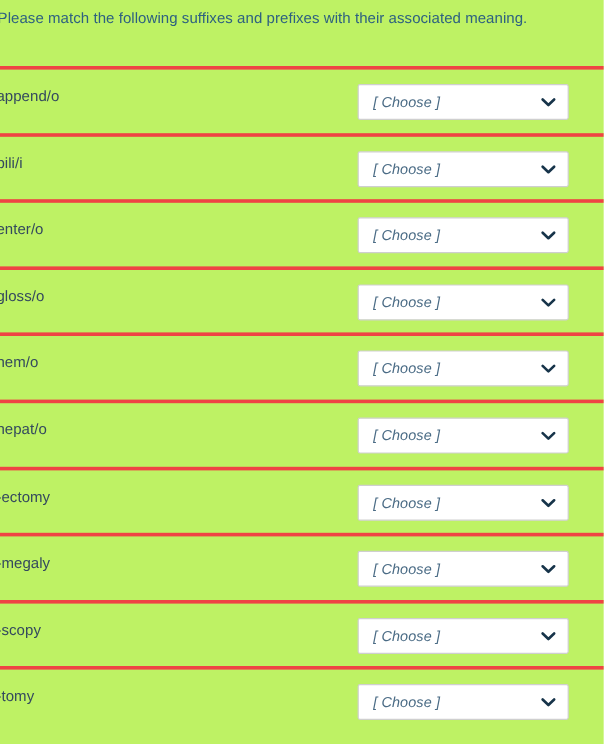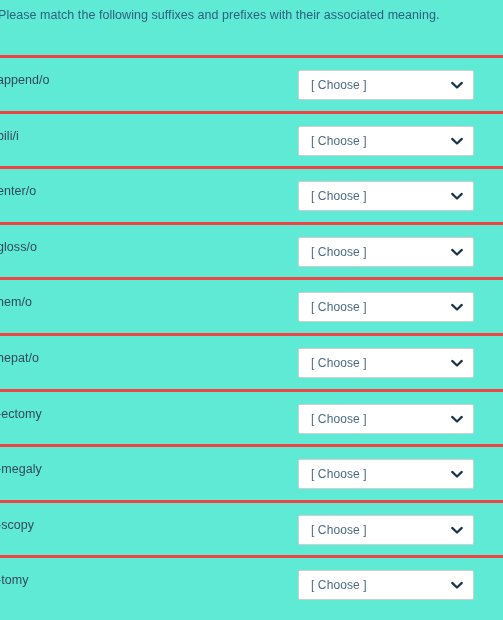--- a/index.html
+++ b/index.html
@@ -12,21 +12,21 @@
     height: 620px;
     overflow: hidden;
     font-family: "Liberation Sans", sans-serif;
     -webkit-font-smoothing: antialiased;
   }
 
   #quiz-page {
     position: relative;
     width: 503px;
     height: 620px;
-    background: #5eead4;
+    background: #bef264;
   }
 
   
   .prompt {
     position: absolute;
     left: -2px;
     top: 6px;
     width: 505px;
     font-size: 12.5px;
     line-height: 18px;
@@ -61,20 +61,21 @@
     white-space: nowrap;
     letter-spacing: 0.05px;
   }
 
   .select-wrap {
     position: absolute;
     left: 298px;
     top: 12px;
     width: 176px;
     height: 30px;
+    font-style: italic;
   }
 
   .fake-select {
     position: relative;
     width: 176px;
     height: 30px;
     box-sizing: border-box;
     background: #ffffff;
     border: 1px solid #cfcfcf;
     border-radius: 2px;

